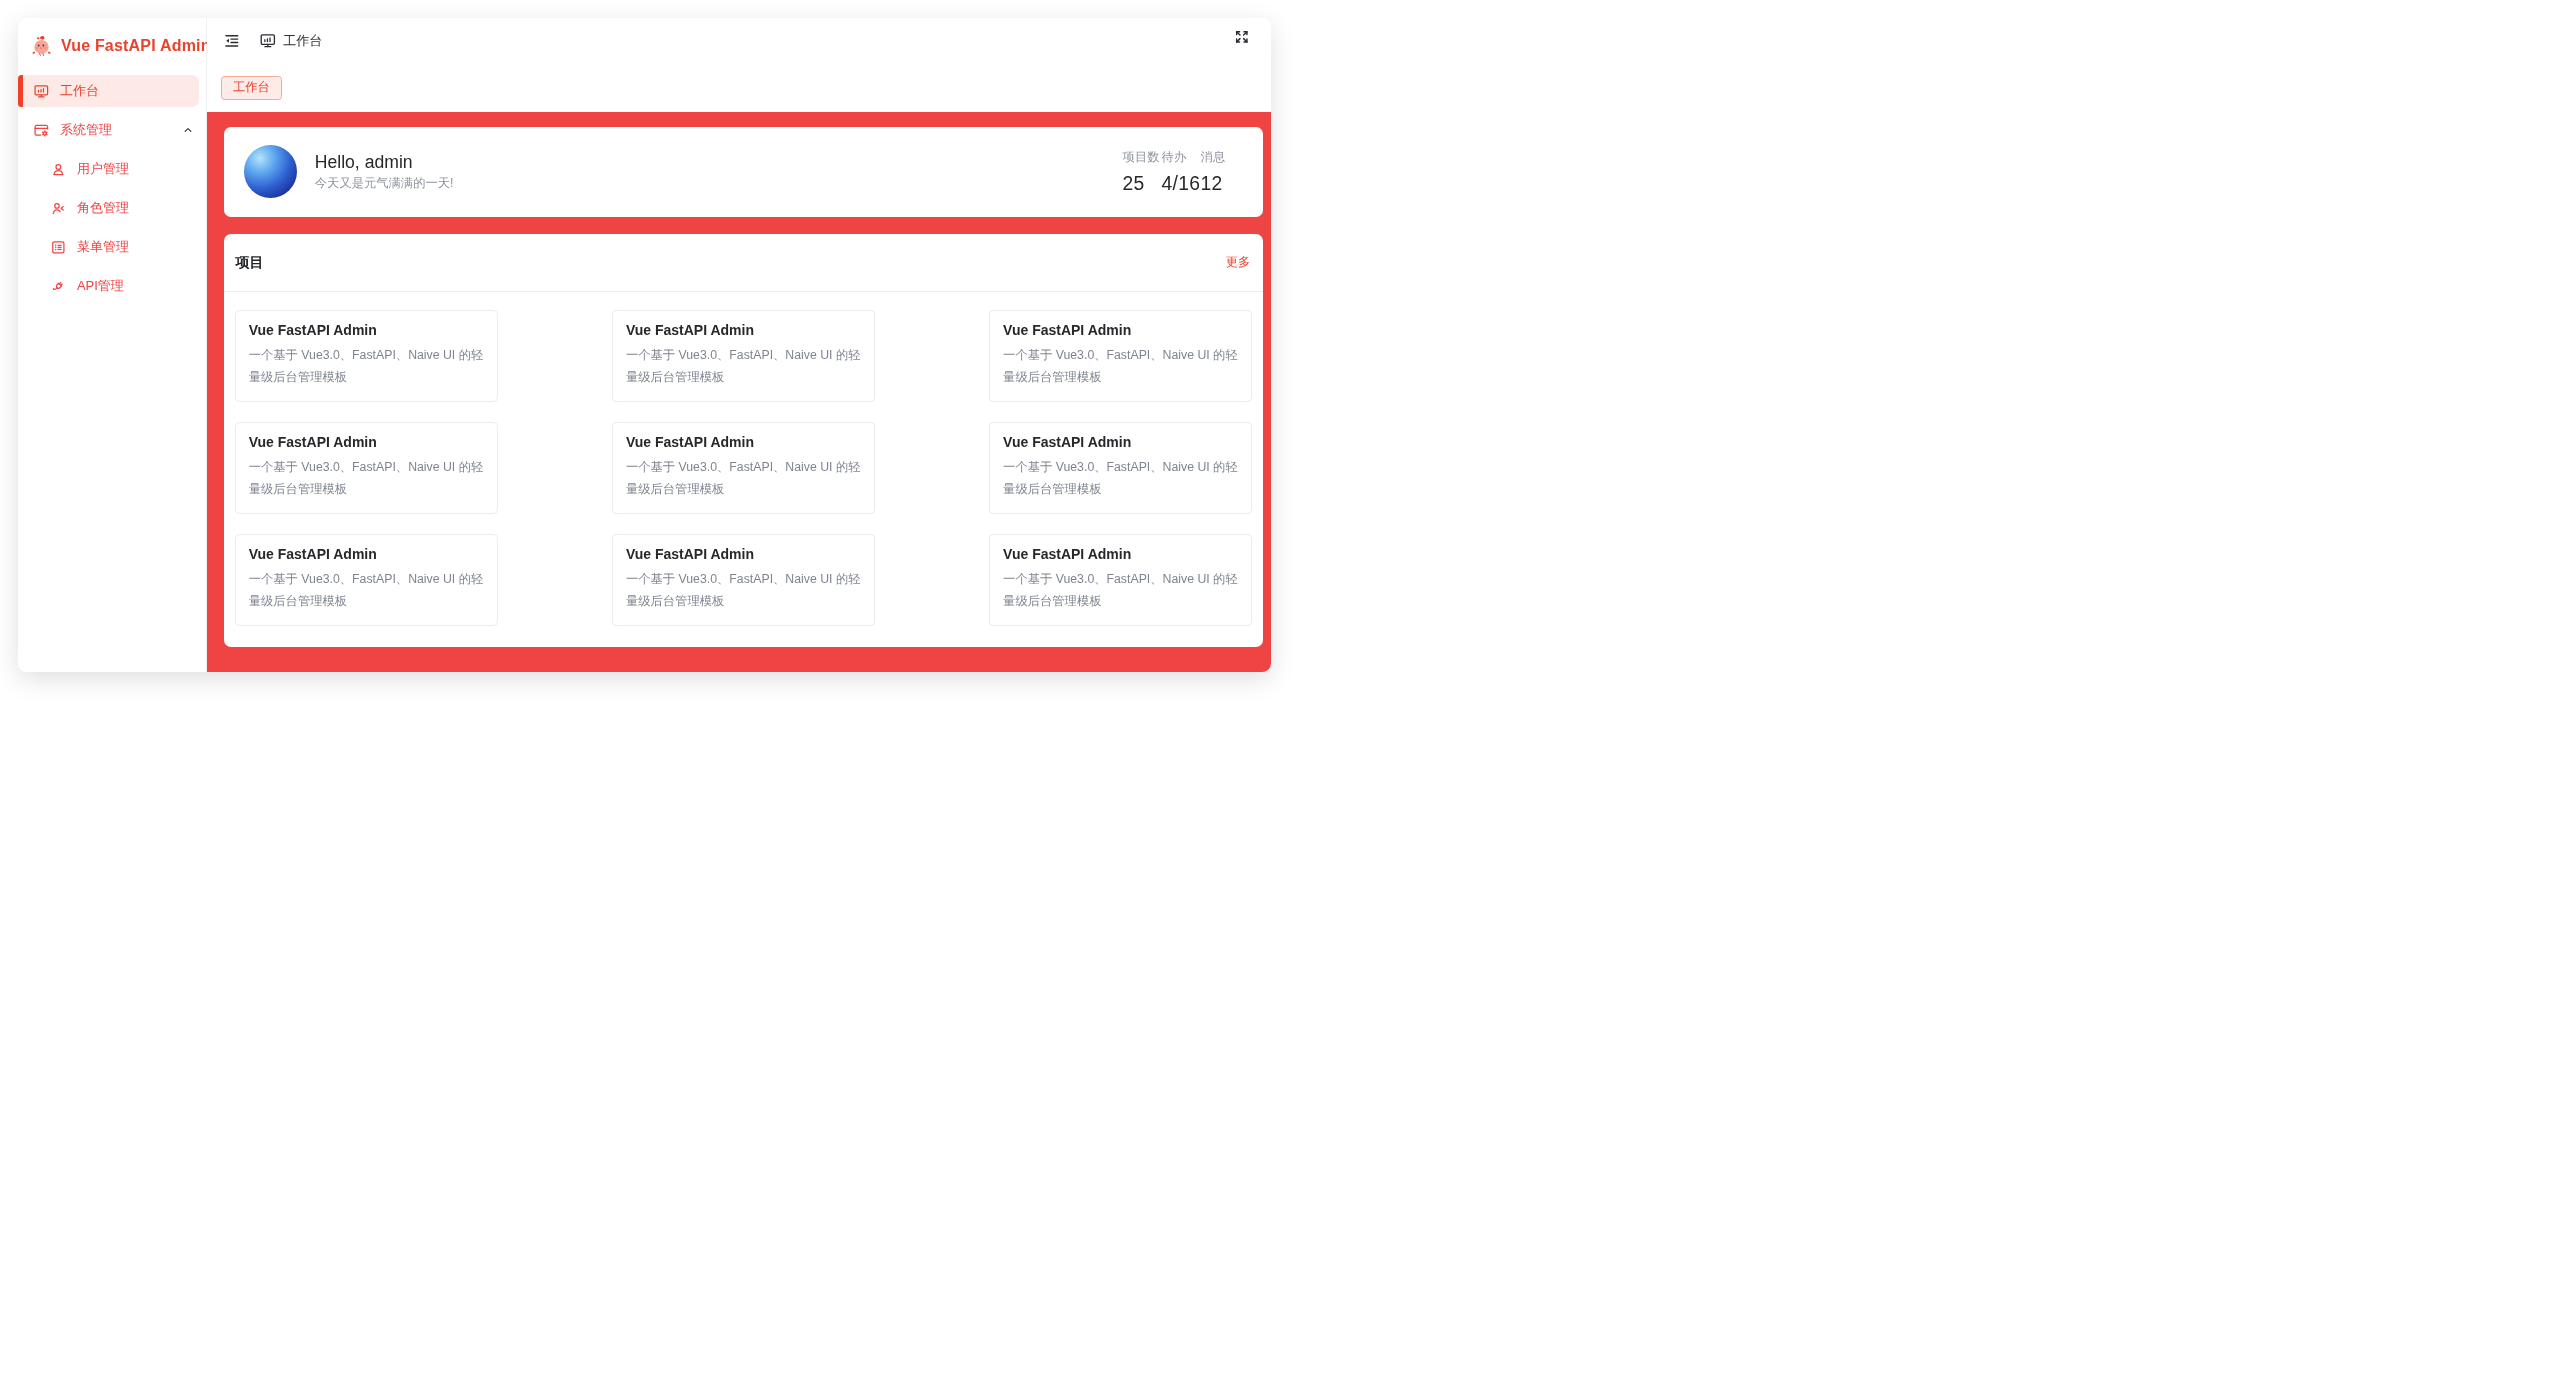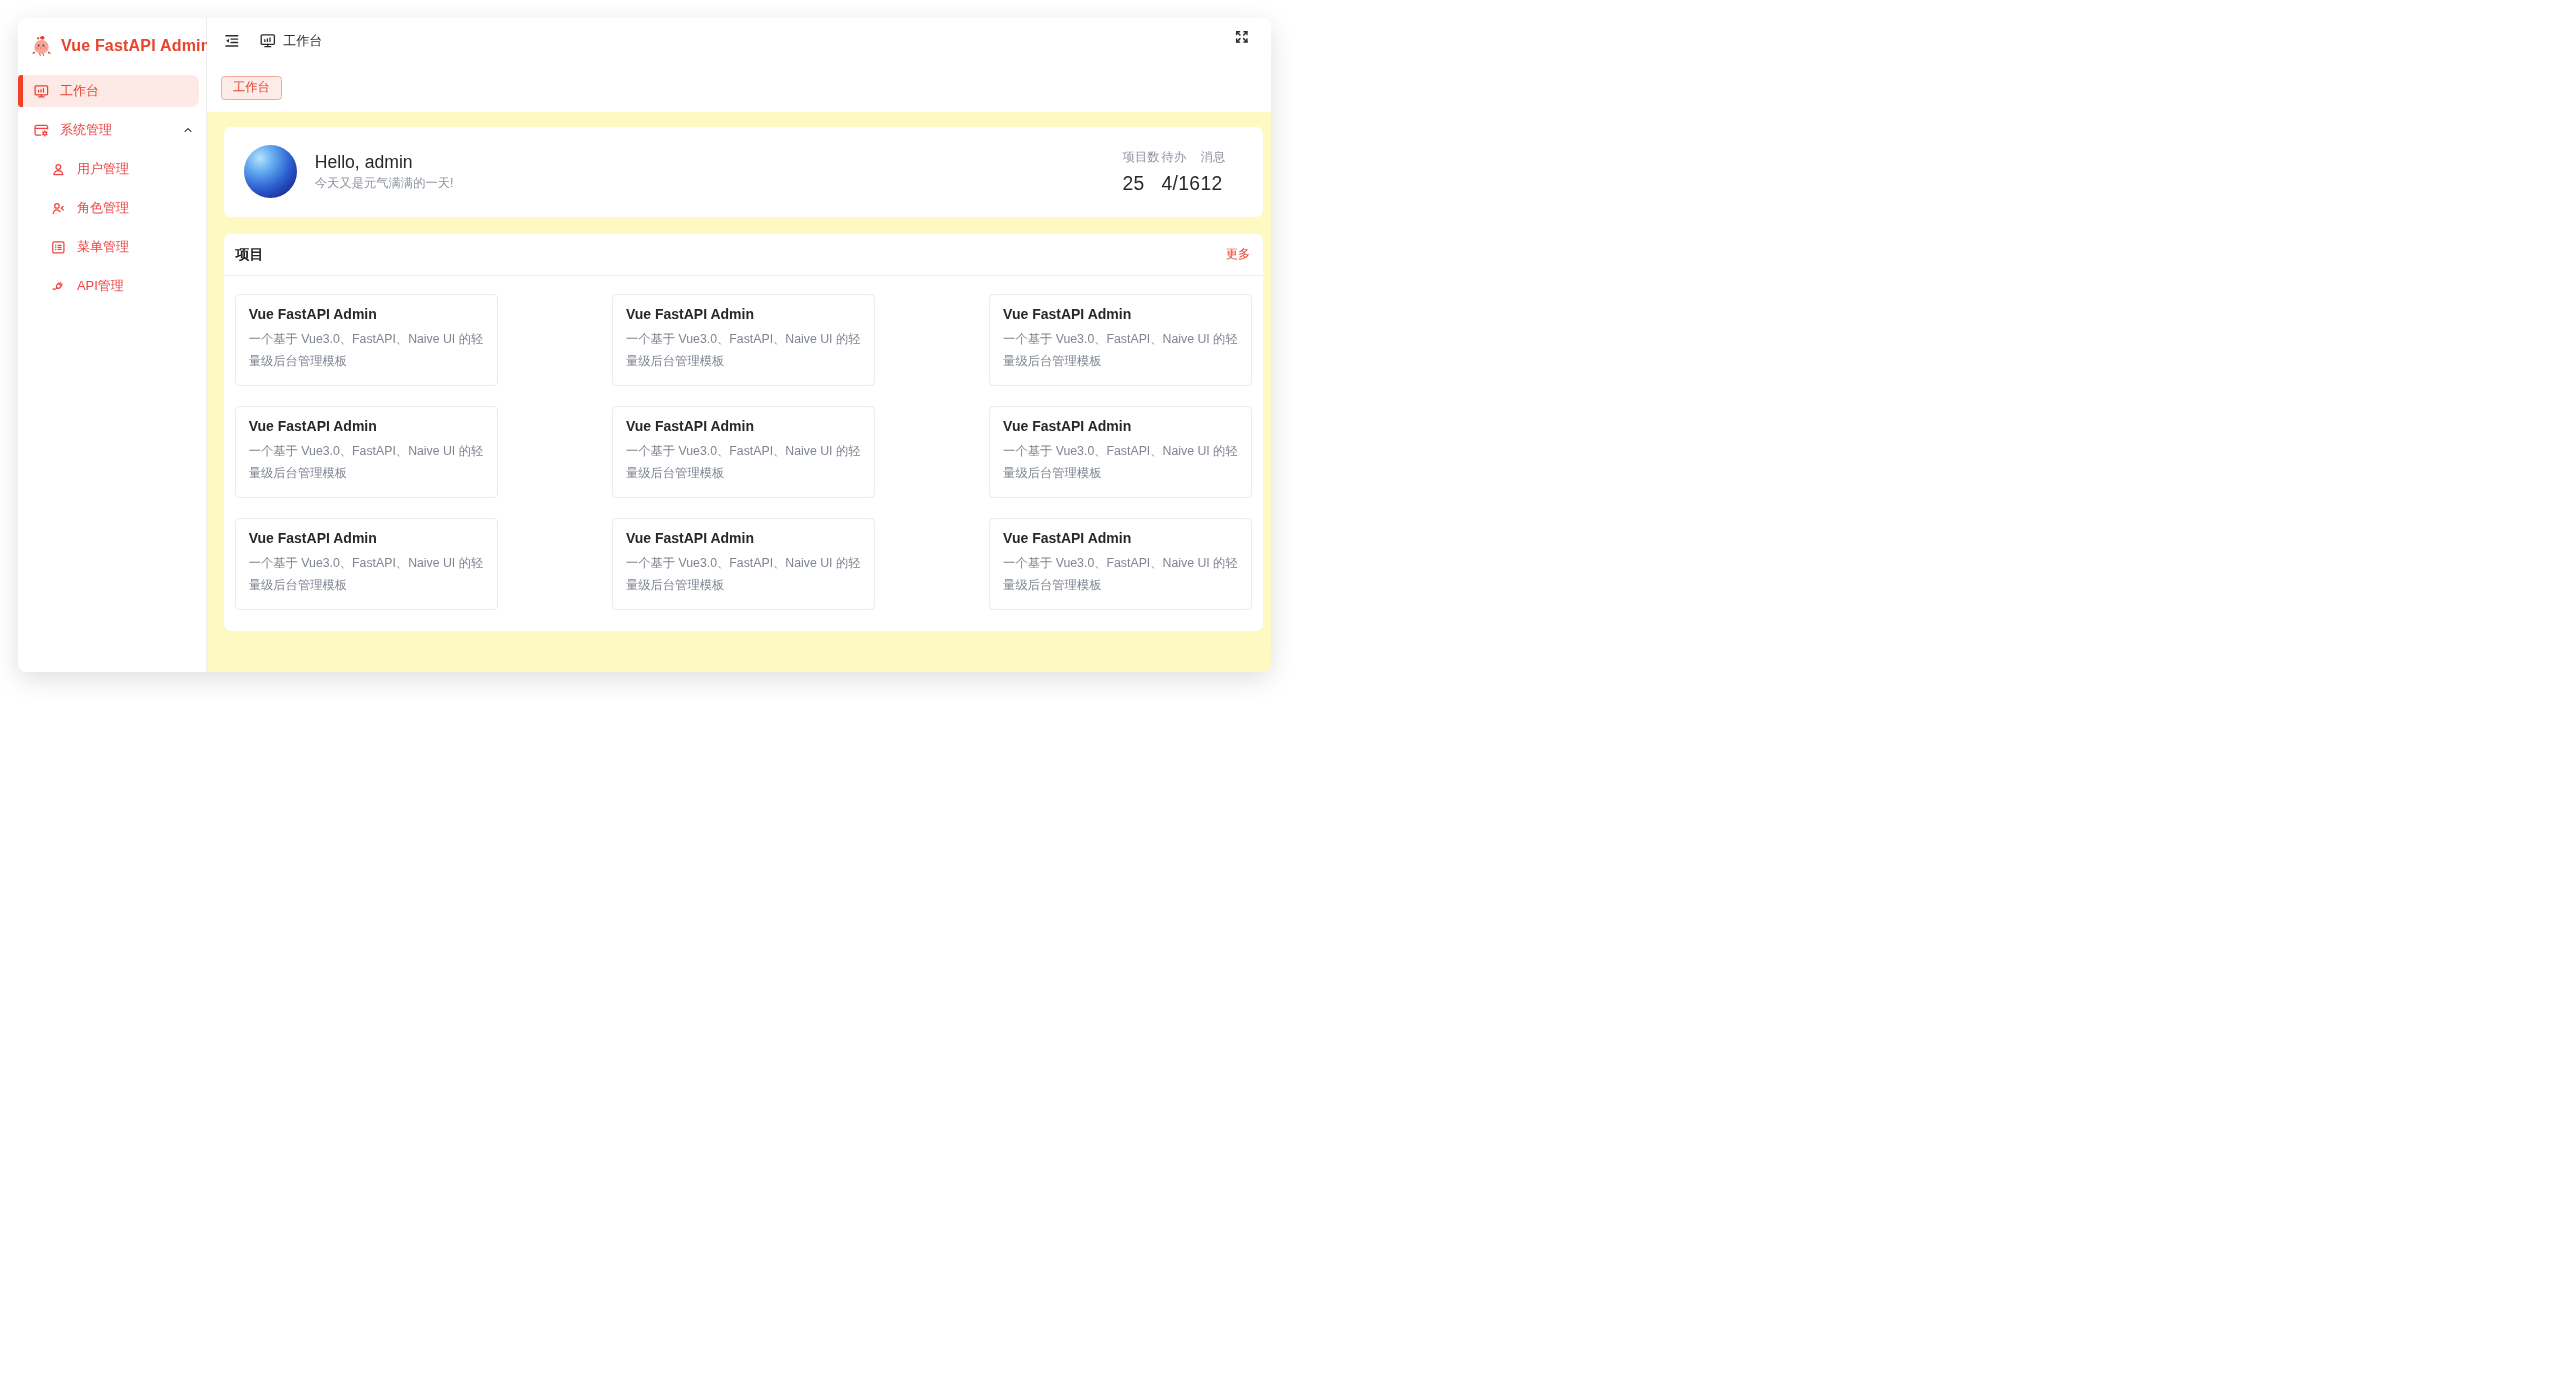--- a/index.html
+++ b/index.html
@@ -30,33 +30,33 @@
   .breadcrumb { display:flex; align-items:center; gap:6.1px; margin-left:17.6px; color:#2b2d31; font-size:13px; cursor:pointer; }
   .breadcrumb .mi-icon svg { width:17.6px; height:17.6px; }
   .tb-right { margin-left:auto; display:flex; align-items:center; gap:18.4px;flex-direction:column; }
   .avatar { width:30px; height:30px; border-radius:50%; cursor:pointer;
     background:radial-gradient(circle at 32% 26%, #aee0fa 0%, #5aa3ee 28%, #2f5fd0 55%, #1b2f96 82%, #101d5e 100%); }
   .username { font-size:14px; color:#2b2d31; margin-left:-6.1px; cursor:pointer; }
   .tabbar { height:48px; background:#fff; display:flex; align-items:center; padding:0 14px; }
   .tab-pill { height:24px; padding:0 11.4px; display:flex; align-items:center; font-size:12.3px; color:#e8432d;
     background:#fcebe7; border:0.9px solid #f2ab97; border-radius:3.5px; cursor:pointer; }
   
-  .content { flex:1 1 auto; background:#fef9c3; padding:15px 8px 0 17.6px; overflow:hidden; }
+  .content { flex:1 1 auto; background:#ef4444; padding:15px 8px 0 17.6px; overflow:hidden; }
   .hello-card { background:#fff; border-radius:7px; height:90px; display:flex; align-items:center; padding:0 23px 0 20px; margin-bottom:17.6px; }
   .hello-avatar { width:53px; height:53px; border-radius:50%; flex:0 0 53px;
     background:radial-gradient(circle at 30% 25%, #b4e4fb 0%, #62aaf0 26%, #2e62d2 55%, #1a2f98 82%, #0e1b58 100%); }
   .hello-text { margin-left:17.6px; }
   .hello-greeting { font-size:17.6px; font-weight:500; color:#27282b; }
   .hello-sub { font-size:12.3px; color:#8d939e; margin-top:2px; }
   .stats { margin-left:auto; display:flex; }
   .stat { min-width:39px; }
   .stat-label { font-size:12.3px; color:#8d939e; }
   .stat-value { font-size:19.3px; font-weight:500; color:#26282b; margin-top:7px; letter-spacing:0.3px; }
   .panel { background:#fff; border-radius:7px; }
-  .panel-header { height:42px; display:flex; align-items:center; padding:0 12.3px 0 11.4px; border-bottom:0.9px solid #efefef; }
+  .panel-header { height:58px; display:flex; align-items:center; padding:0 12.3px 0 11.4px; border-bottom:0.9px solid #efefef; }
   .panel-title { font-size:14px; font-weight:bold; color:#222427; }
   .panel-more { margin-left:auto; font-size:12.3px; color:#e8432d; cursor:pointer; text-decoration:none; }
   .panel-body { padding:17.6px 10.5px 21px 10.5px; display:grid; grid-template-columns:repeat(3,263px); justify-content:space-between; row-gap:20px; }
   .proj-card { width:263px; height:92px; background:#fff; border:0.9px solid #e9ebef; border-radius:4.4px; padding:11.4px 13px; cursor:pointer; }
   .proj-title { font-size:14px; font-weight:bold; color:#26282b; }
   .proj-desc { font-size:12.3px; color:#7e8490; line-height:22px; margin-top:6.1px; }
   svg { display:block; }
 </style>
 </head>
 <body>

